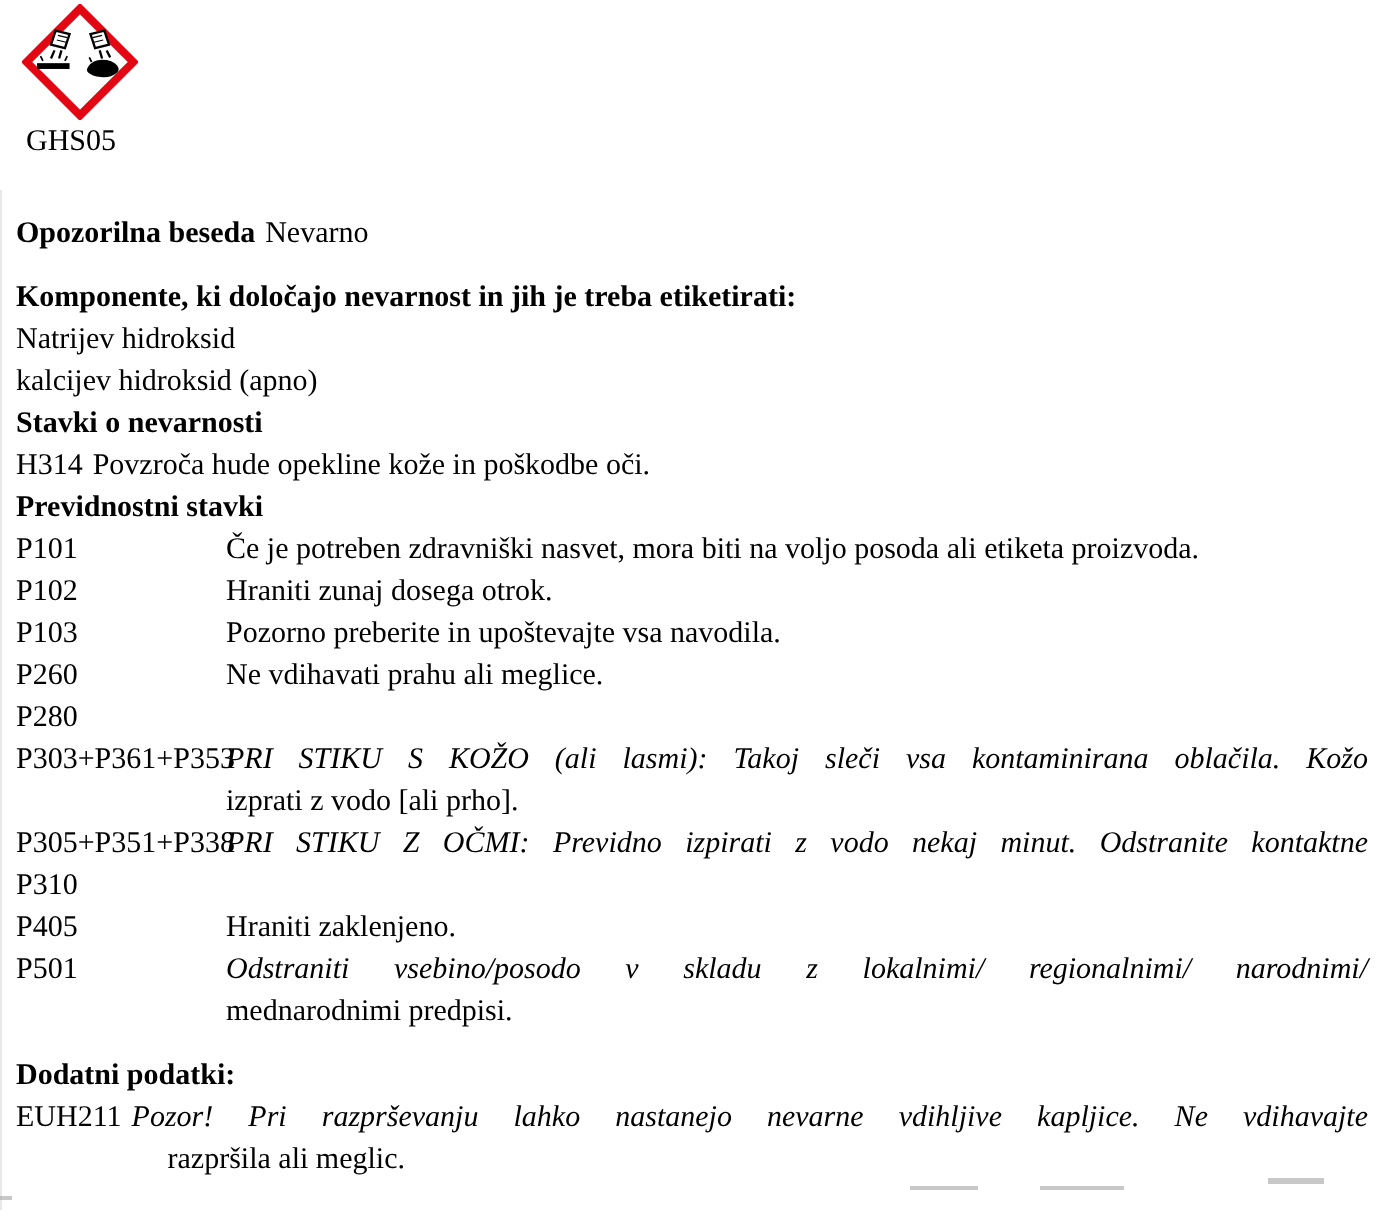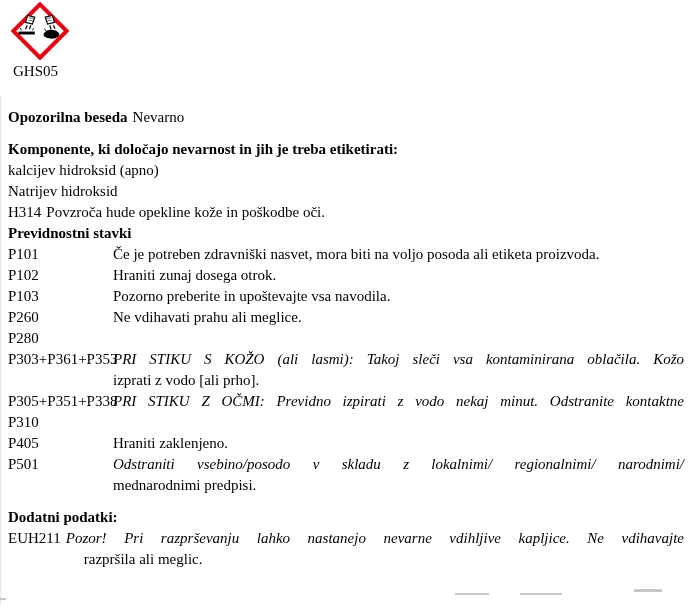--- a/index.html
+++ b/index.html
@@ -63,23 +63,24 @@
       <line x1="60" y1="50" x2="58" y2="46" stroke="#000" stroke-width="1.5"></line>
     </svg>
     <div class="pict-label">GHS05</div>
   </div>
 
   <div class="signal-row">
     <span class="b">Opozorilna beseda</span><span>Nevarno</span>
   </div>
 
   <div class="b sec-gap">Komponente, ki določajo nevarnost in jih je treba etiketirati:</div>
+  <div>Natrijev hidroksid</div>
   <div>kalcijev hidroksid (apno)</div>
-  <div>Natrijev hidroksid</div>
 
+  <div class="b">Stavki o nevarnosti</div>
   <div class="hrow">
     <span class="code">H314</span><span>Povzroča hude opekline kože in poškodbe oči.</span>
   </div>
 
   <div class="b">Previdnostni stavki</div>
 
   <div class="prow">
     <div class="pcode">P101</div>
     <div class="ptext">
         <div>Če je potreben zdravniški nasvet, mora biti na voljo posoda ali etiketa proizvoda.</div>

